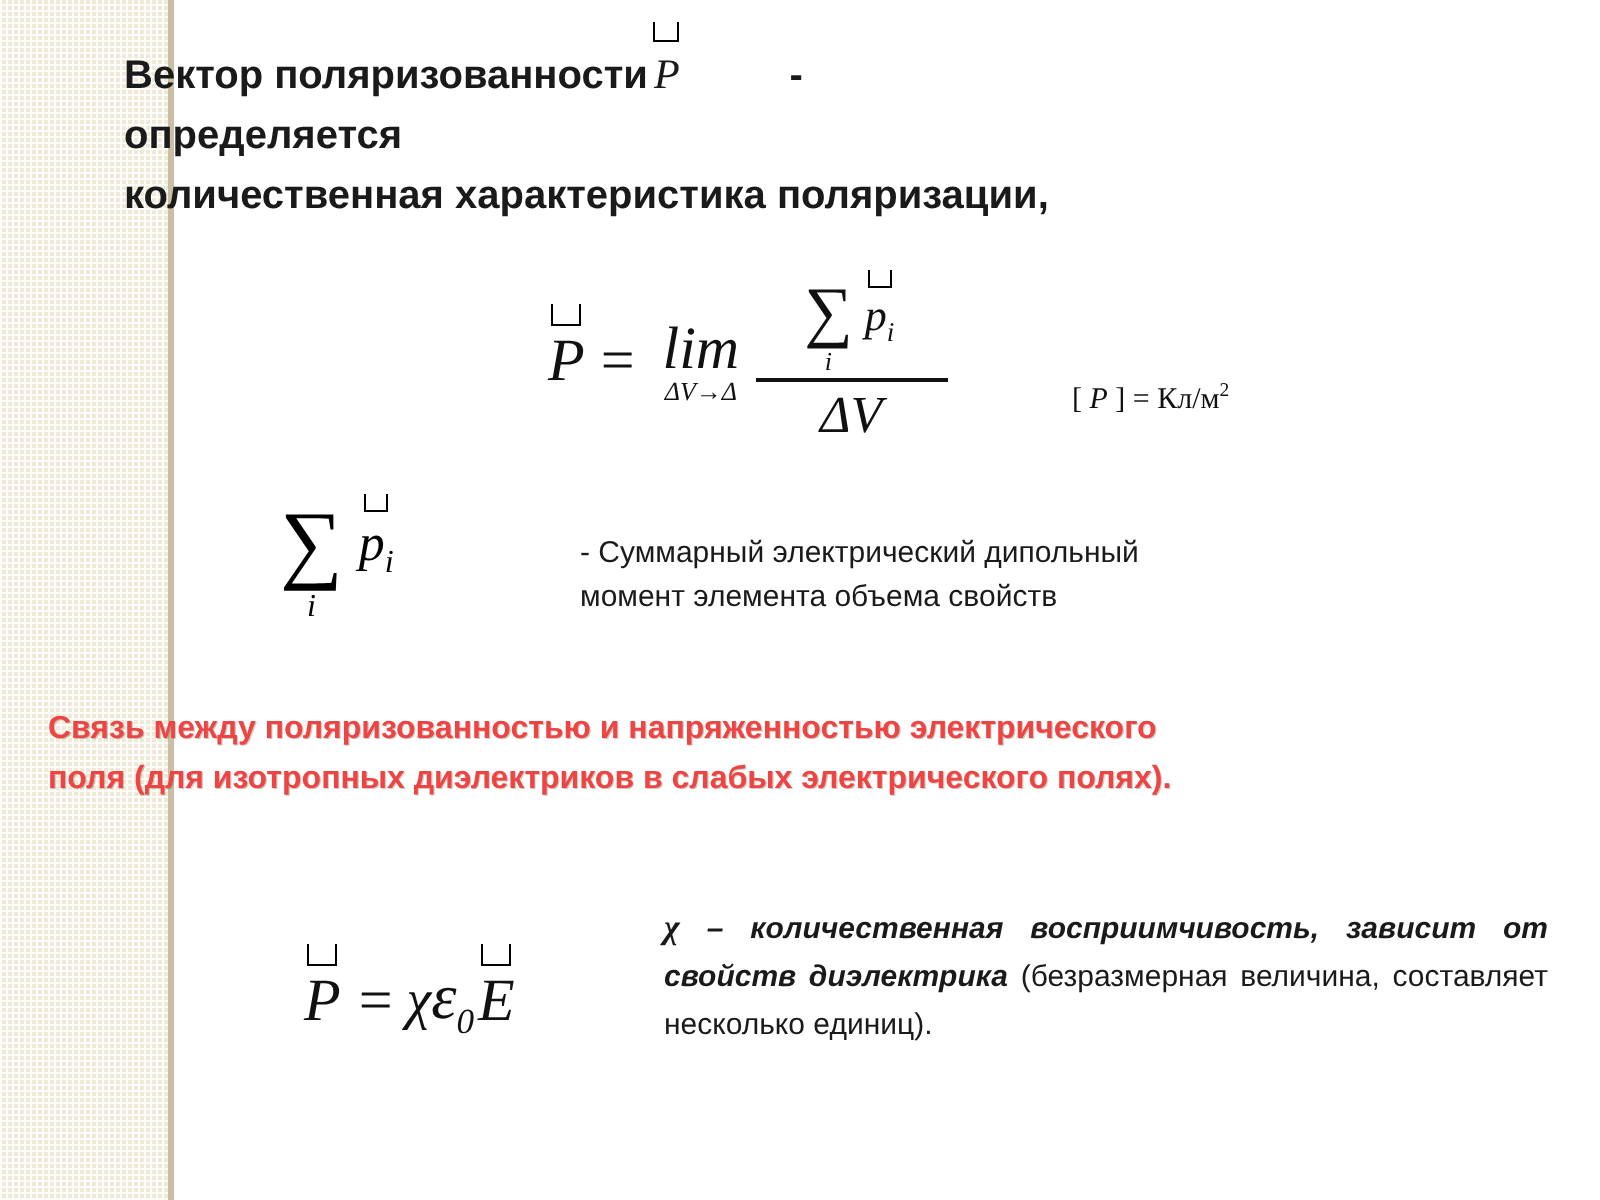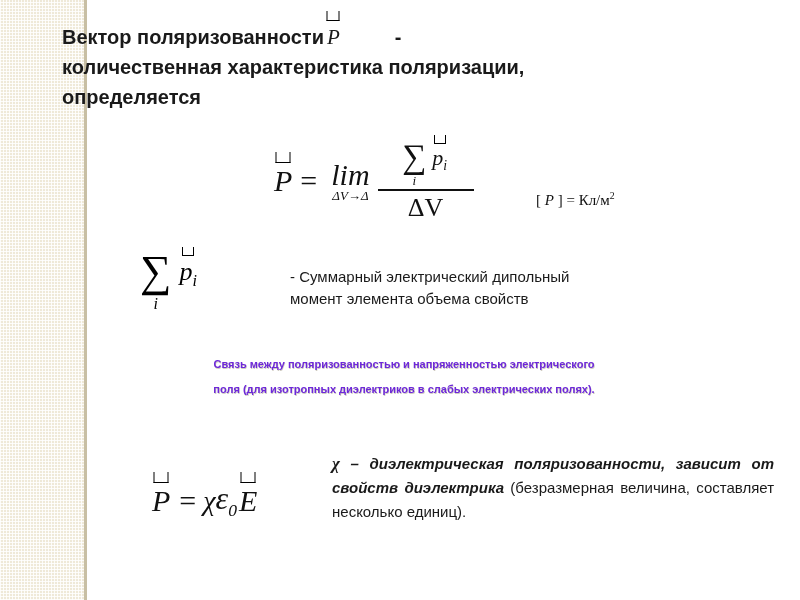--- a/index.html
+++ b/index.html
@@ -127,20 +127,21 @@
     padding: 0 10px 2px 10px;
   }
   .fm-bar {
     height: 1.6px;
     background: #111;
     width: 100%;
     min-width: 96px;
   }
   .fm-frac-den {
     font-size: 26px;
+    font-style: italic;
     padding-top: 2px;
   }
 
   
   .sigma-group {
     display: flex;
     align-items: center;
   }
   .sigma-col {
     display: flex;
@@ -199,26 +200,25 @@
     line-height: 22px;
     margin-left: 28px;
   }
 
   
   .relation-text {
     position: absolute;
     left: 24px;
     top: 352px;
     width: 760px;
-    text-align: center;
     font-family: "Liberation Sans", sans-serif;
     font-weight: bold;
-    font-size: 11px;
+    font-size: 16px;
     line-height: 25px;
-    color: #6d28d9;
+    color: #ef4444;
     text-shadow: 0.6px 0.6px 0 rgba(120,110,80,0.35);
   }
 
   
   .formula-bottom {
     position: absolute;
     left: 150px;
     top: 480px;
     font-family: "Liberation Serif", serif;
     color: #111;
@@ -259,22 +259,22 @@
 
   <div class="left-band"></div>
   <div class="left-band-edge"></div>
 
   <div class="content">
 
     <div class="title-block">
       <div class="title-line">
         <span>Вектор поляризованности</span><span class="title-inline-vec"><span class="vec-arrow"></span><span>P</span></span><span class="title-dash">-</span>
       </div>
+      <div class="title-line">определяется</div>
       <div class="title-line">количественная характеристика поляризации,</div>
-      <div class="title-line">определяется</div>
     </div>
 
     <div class="formula-main">
       <div class="fm-row">
         <span class="fm-P">
           <span class="vec-arrow"></span>
           <span>P</span>
         </span>
         <span class="fm-eq">=</span>
         <span class="fm-lim">
@@ -317,38 +317,38 @@
       </span>
     </div>
 
     <div class="sigma-caption">
       <div>- Суммарный  электрический дипольный</div>
       <div>момент элемента объема свойств</div>
     </div>
 
     <div class="relation-text">
       <div>Связь между поляризованностью и напряженностью электрического</div>
-      <div>поля (для изотропных диэлектриков в слабых электрических полях).</div>
+      <div>поля (для изотропных диэлектриков в слабых электрического полях).</div>
     </div>
 
     <div class="formula-bottom">
       <span class="fb-P">
         <span class="vec-arrow"></span>
         <span>P</span>
       </span>
       <span class="fb-eq">=</span>
       <span class="fb-chi">χ</span>
       <span class="fb-eps"><span>ε</span><sub>0</sub></span>
       <span class="fb-E">
         <span class="vec-arrow"></span>
         <span>E</span>
       </span>
     </div>
 
     <div class="chi-desc">
       <span class="chi-sym">χ</span>
       <span class="b">–</span>
-      <span class="b">диэлектрическая поляризованности, зависит от свойств диэлектрика</span>
+      <span class="b">количественная восприимчивость, зависит от свойств диэлектрика</span>
       <span>(безразмерная величина, составляет несколько единиц).</span>
     </div>
 
   </div>
 </div>
 
 </body></html>

